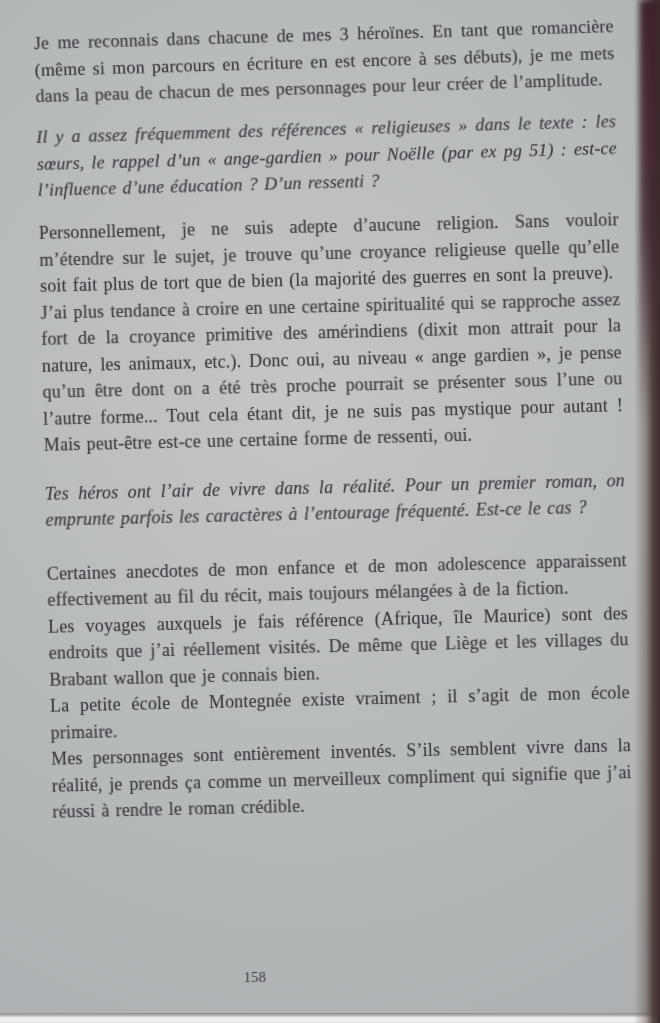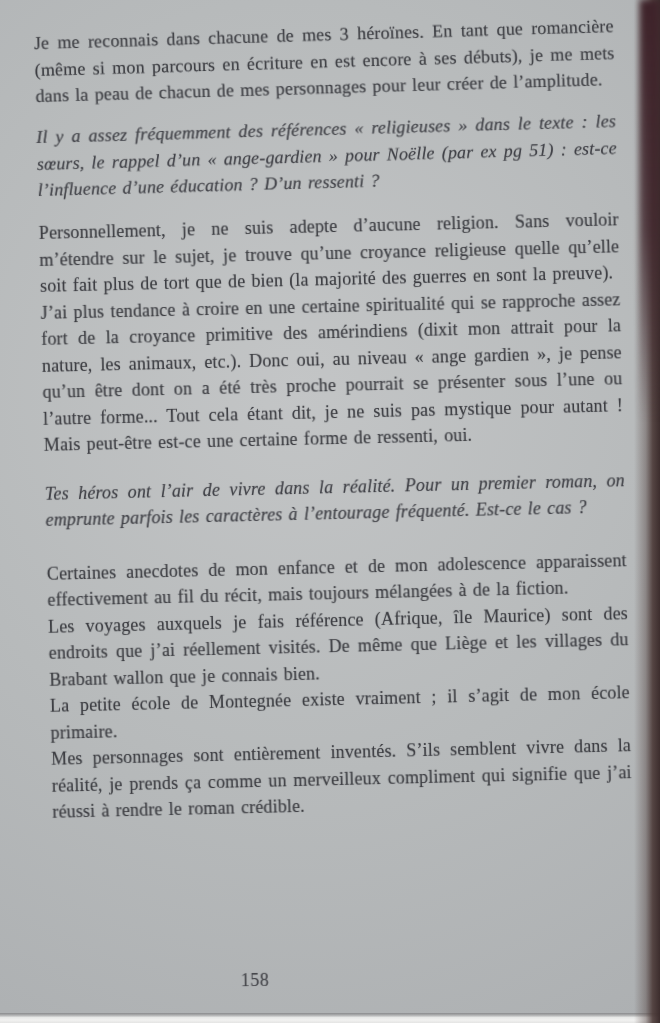--- a/index.html
+++ b/index.html
@@ -48,21 +48,21 @@
   }
   .q1 { margin-top: 14px; transform: rotate(-0.25deg); transform-origin: 0 100%; }
   .a2 { margin-top: 17px; }
   .q2 { margin-top: 22px; }
   .a4 { margin-top: 27px; }
   .page-number {
     position: absolute;
     left: 255px;
     top: 970px;
     transform: translateX(-50%) rotate(-0.8deg);
-    font-size: 18px;
+    font-size: 14px;
     letter-spacing: 0.5px;
     color: #45464b;
     filter: blur(0.25px);
     text-shadow: 0 0 1px rgba(64, 64, 70, 0.4);
   }
   .bottom-edge {
     position: absolute;
     left: 0;
     right: 0;
     bottom: 0;

